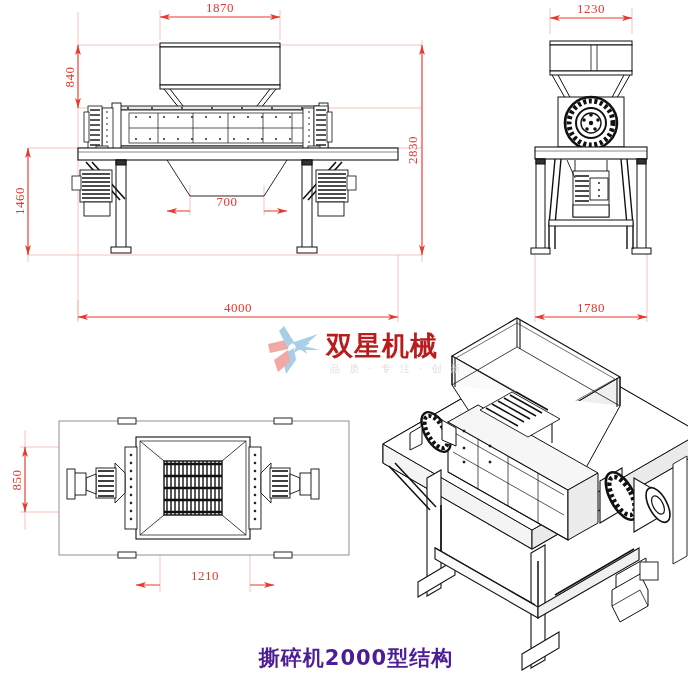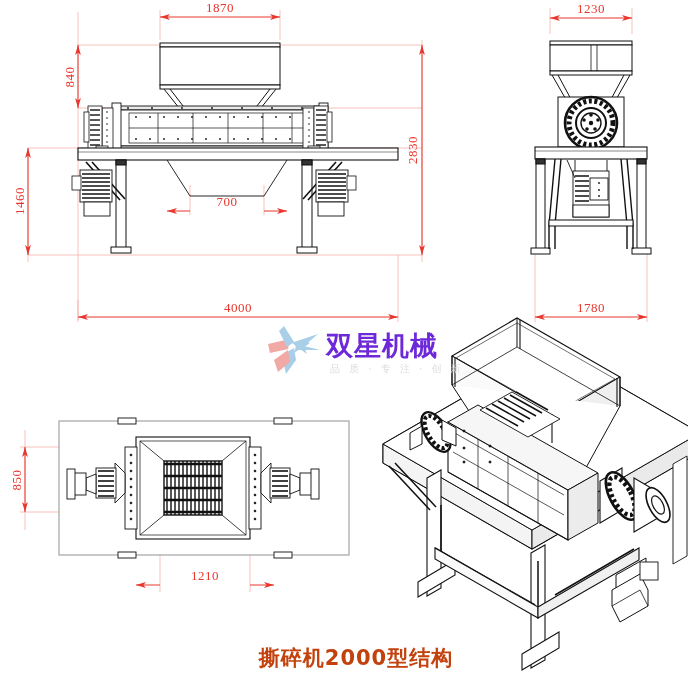--- a/index.html
+++ b/index.html
@@ -23,34 +23,34 @@
   
   .title-wrap{
     position:absolute;left:0;right:0;top:644px;
     text-align:center;
   }
   .title-wrap .t{
     display:inline-block;
     font-family:"DejaVu Sans", sans-serif;
     font-size:21px;
     font-weight:700;
-    color:#c2410c;
+    color:#4c1d95;
     letter-spacing:1px;
   }
 
   
   .wm{
     position:absolute;left:252px;top:322px;width:200px;height:62px;
     pointer-events:none;
   }
   .wm .wm-text{
     position:absolute;left:62px;top:6px;
     font-family:"DejaVu Sans", sans-serif;
     font-size:27px;font-weight:700;
-    color:#6d28d9;
+    color:#b91c1c;
     letter-spacing:1px;
     white-space:nowrap;
   }
   .wm .wm-sub{
     position:absolute;left:66px;top:40px;
     font-family:"DejaVu Sans", sans-serif;
     font-size:10px;
     color:#dcdcdc;
     letter-spacing:3px;
     white-space:nowrap;

